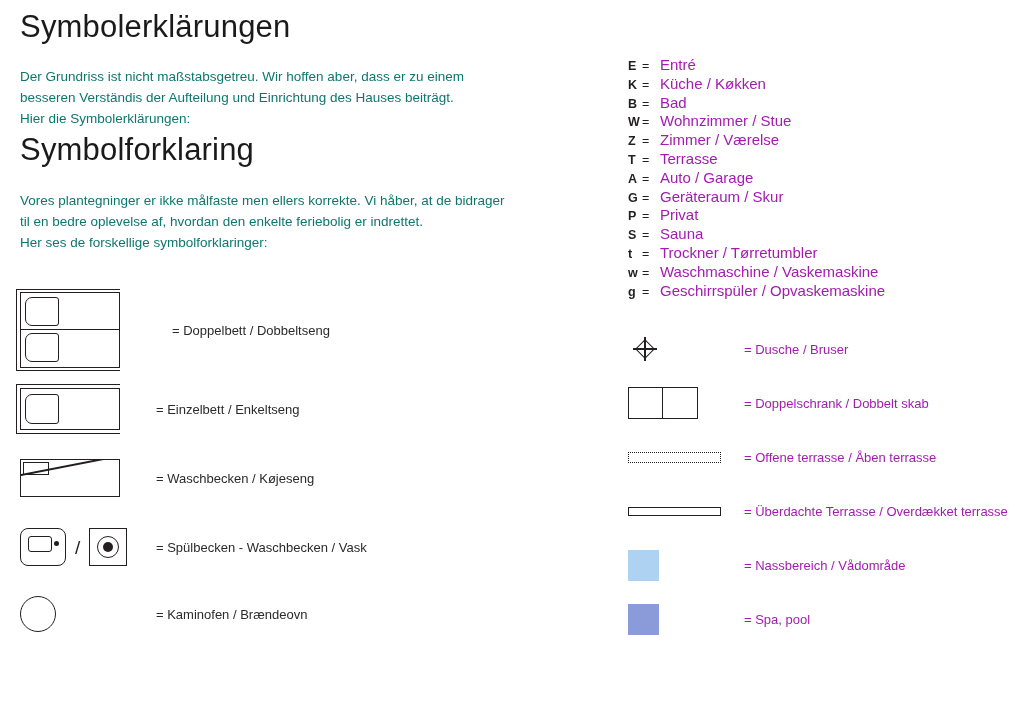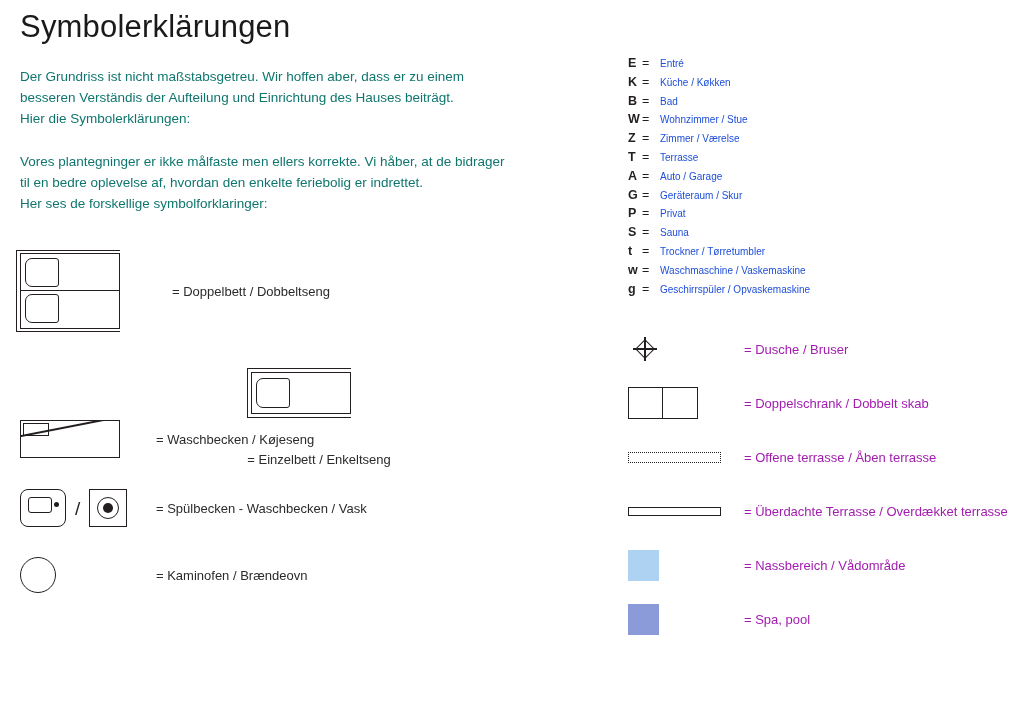--- a/index.html
+++ b/index.html
@@ -119,21 +119,21 @@
     box-sizing: border-box;
   }
   .double-bed .pillow.p1 { top: 5px; }
   .double-bed .pillow.p2 { top: 41px; }
   .double-bed .mid {
     position: absolute; left: 0; top: 37px; width: 100px; height: 0;
     border-top: 1.5px solid #231f20;
   }
 
   
-  .row-single { height: 72px; flex-direction: column; }
+  .row-single { height: 72px; }
   .single-bed {
     position: relative;
     width: 100px;
     height: 42px;
   }
   .single-bed .frame {
     position: absolute; left: 0; top: 0; right: 0; bottom: 0;
     border: 1.5px solid #231f20; box-sizing: border-box;
   }
   .single-bed .headboard {
@@ -262,22 +262,22 @@
     flex: 0 0 14px;
     color: #231f20;
   }
   .abbrev-eq {
     font-size: 12.5px;
     width: 18px;
     flex: 0 0 18px;
     color: #231f20;
   }
   .abbrev-val {
-    font-size: 10px;
-    color: #1d4ed8;
+    font-size: 15px;
+    color: #a21caf;
     white-space: nowrap;
   }
 
   
   .rsym-list {
     position: absolute;
     left: 628px;
     top: 322px;
     width: 396px;
   }
@@ -358,20 +358,21 @@
   <div class="left-col">
 
     <h1 class="title-de">Symbolerklärungen</h1>
 
     <div class="block-de-text">
       <div class="para">Der Grundriss ist nicht maßstabsgetreu. Wir hoffen aber, dass er zu einem</div>
       <div class="para">besseren Verständis der Aufteilung und Einrichtung des Hauses beiträgt.</div>
       <div class="para">Hier die Symbolerklärungen:</div>
     </div>
 
+    <h1 class="title-dk block-dk-title">Symbolforklaring</h1>
 
     <div class="block-dk-text">
       <div class="para">Vores plantegninger er ikke målfaste men ellers korrekte. Vi håber, at de bidrager</div>
       <div class="para">til en bedre oplevelse af, hvordan den enkelte feriebolig er indrettet.</div>
       <div class="para">Her ses de forskellige symbolforklaringer:</div>
     </div>
 
     <div class="sym-list">
 
       <div class="sym-row row-double">

